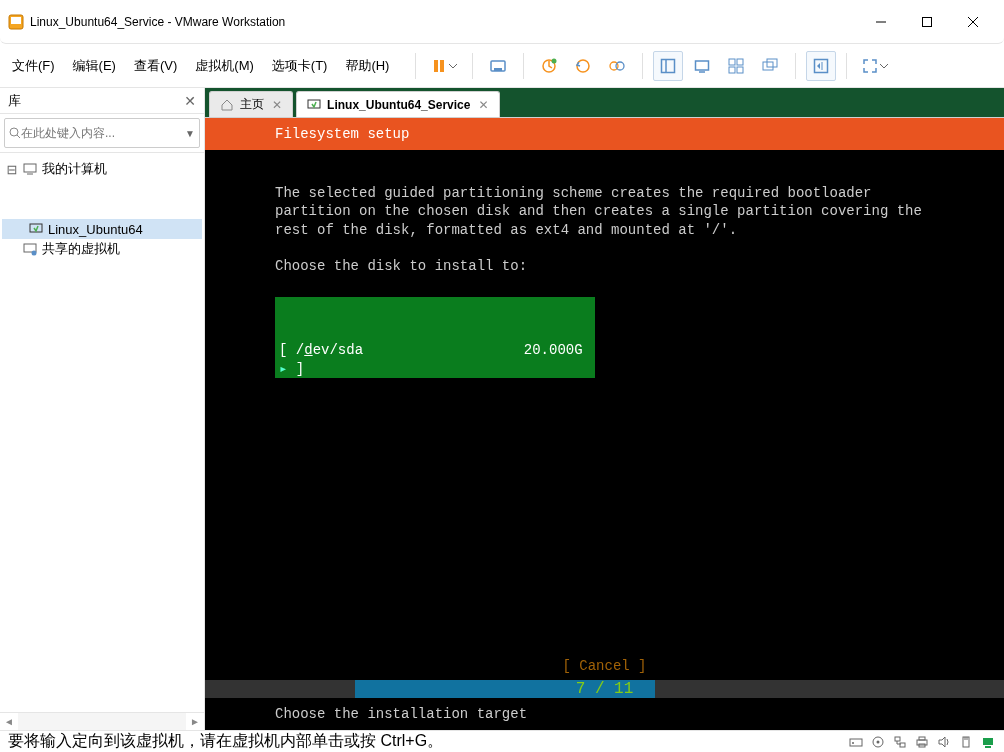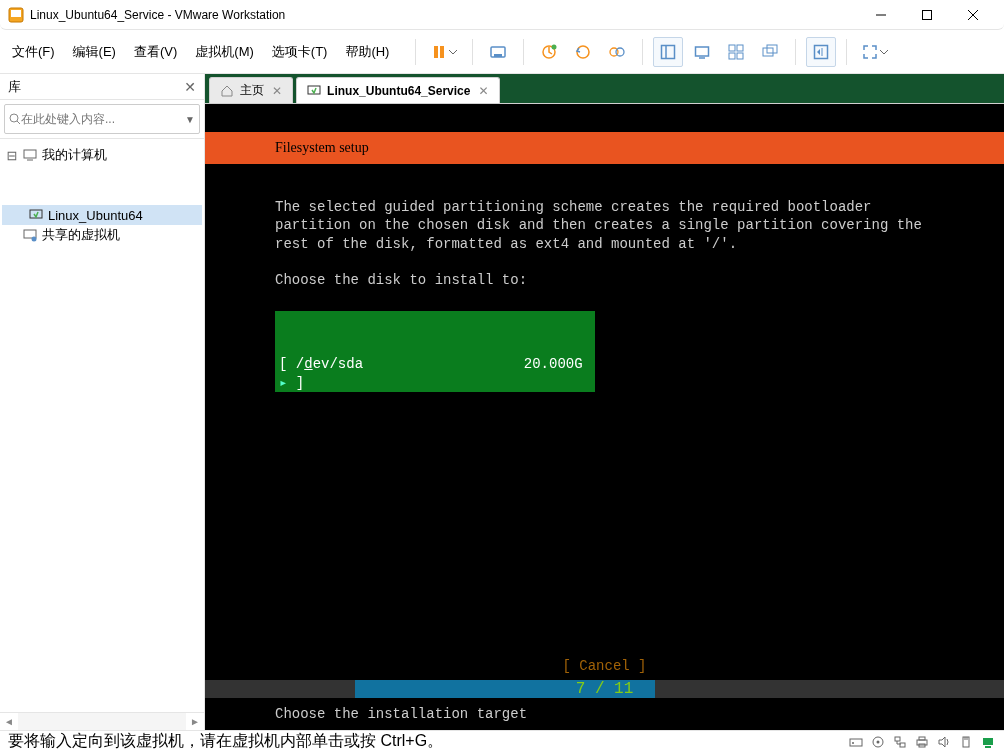--- a/index.html
+++ b/index.html
@@ -1,19 +1,19 @@
 <!DOCTYPE html>
 <html><head>
 <meta charset="utf-8">
 <style>
 * { box-sizing: border-box; margin: 0; padding: 0; }
 body { font-family: "Microsoft YaHei", "Segoe UI", sans-serif; font-size: 12px; background: #fff; width: 1004px; height: 752px; overflow: hidden; display: flex; flex-direction: column; }
 
 
-.titlebar { height: 30px; background: #fff; border-bottom: 1px solid #e5e5e5; display: flex; align-items: center; padding: 2px 8px; border-radius: 6px; }
+.titlebar { height: 44px; background: #fff; border-bottom: 1px solid #e5e5e5; display: flex; align-items: center; padding: 2px 8px; border-radius: 6px; }
 .titlebar .app-icon { width: 16px; height: 16px; margin-right: 6px; }
 .titlebar .title { flex: 1; font-size: 12px; color: #000; }
 .titlebar .winbtns { display: flex; }
 .titlebar .winbtn { width: 46px; height: 30px; display: flex; align-items: center; justify-content: center; color: #333; }
 
 
 .menubar { height: 44px; display: flex; align-items: center; padding: 0 4px; border-bottom: 1px solid #e5e5e5; gap: 2px; }
 .menubar .menuitem { padding: 4px 8px; font-size: 13px; color: #000; }
 .menubar .toolbar { display: flex; align-items: center; margin-left: 10px; gap: 4px; }
 .menubar .sep { width: 1px; height: 26px; background: #e0e0e0; margin: 0 6px; }
@@ -47,21 +47,21 @@
 
 
 .content { flex: 1; display: flex; flex-direction: column; min-width: 0; }
 .tabs { height: 30px; background: #14532d; border-bottom: 1px solid #d0d0d0; display: flex; align-items: flex-end; padding-left: 4px; }
 .tab { height: 26px; display: flex; align-items: center; padding: 0 10px; border: 1px solid #d0d0d0; border-bottom: none; background: #fff; margin-right: 3px; border-radius: 3px 3px 0 0; font-size: 12px; }
 .tab.inactive { background: #eaeaea; }
 .tab .tab-icon { width: 14px; height: 14px; margin-right: 6px; }
 .tab .tab-close { margin-left: 8px; color: #888; font-size: 12px; }
 
 .console { flex: 1; background: #000; color: #ccc; font-family: "Consolas", "Courier New", monospace; font-size: 14px; position: relative; overflow: hidden; }
-.console-header { background: #e95420; color: #000000; height: 32px; display: flex; align-items: center; padding-left: 70px; margin-top: 28px; font-family: Liberation Serif, serif; }
+.console-header { background: #e95420; color: #ffffff; height: 32px; display: flex; align-items: center; padding-left: 70px; margin-top: 0; }
 .console-body { padding: 16px 70px 0 70px; line-height: 1.3; white-space: pre-wrap; }
 .disk-select { background: #0a7d1e; color: #fff; padding: 0 4px; display: inline-block; margin-top: 4px; width: 320px; }
 .disk-select .dev { display: inline-block; width: 200px; margin-top: 44px; }
 .disk-select .size { display: inline-block; width: 70px; text-align: right; margin-top: 36px; }
 .disk-select .arrow { color: #5fc; }
 .underline { text-decoration: underline; }
 
 .console-footer { position: absolute; bottom: 0; left: 0; right: 0; }
 .cancel-row { text-align: center; color: #a16207; padding: 6px 0; }
 .progress-bar { height: 18px; background: #333; position: relative; }

